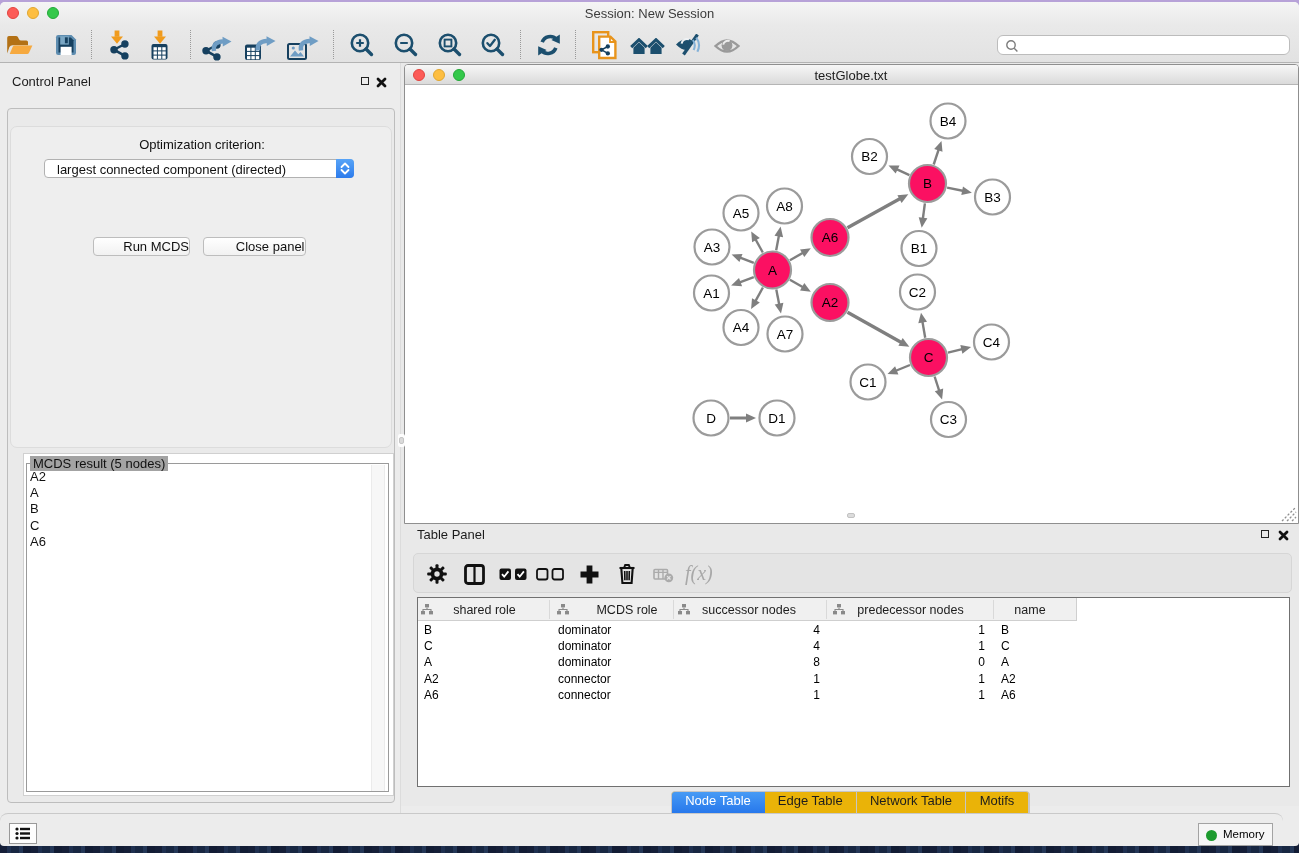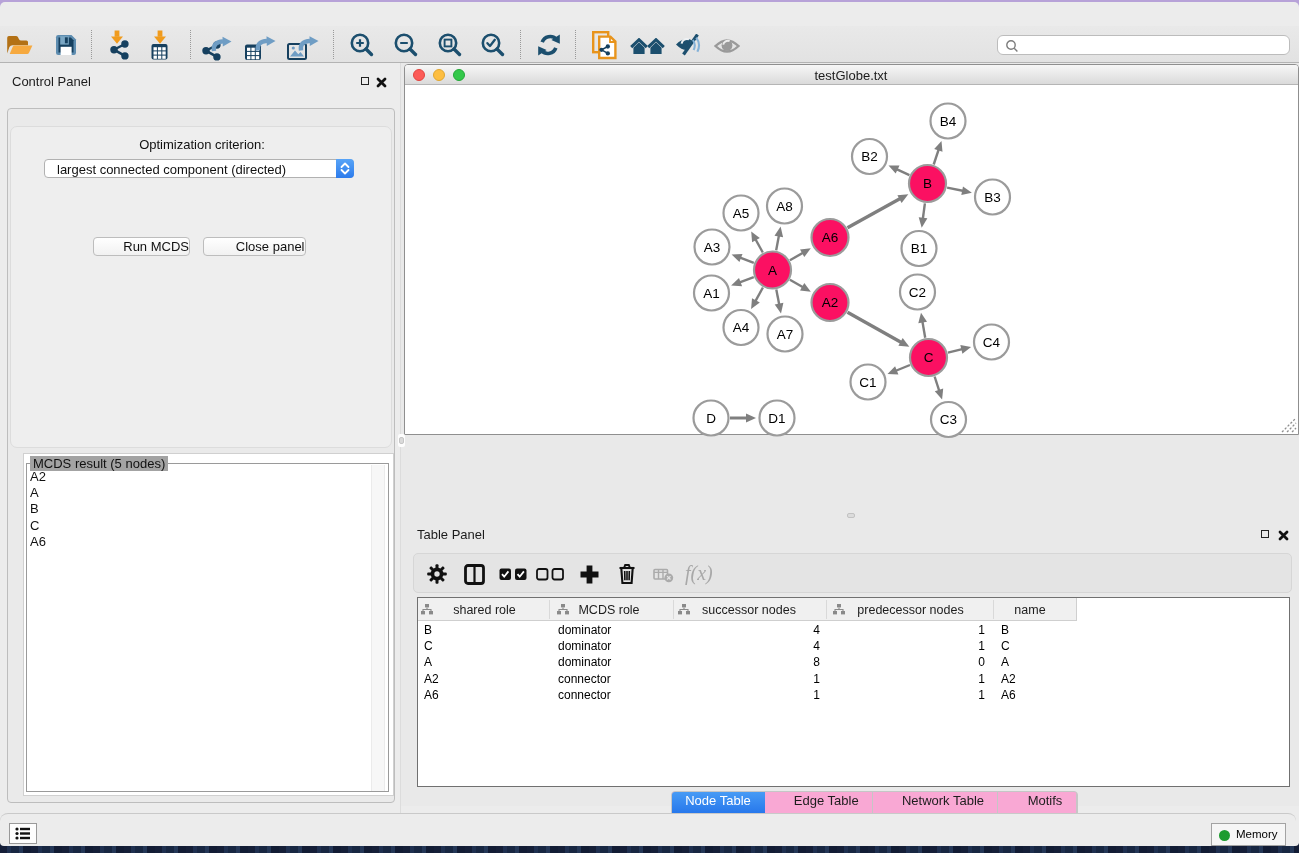--- a/index.html
+++ b/index.html
@@ -33,47 +33,53 @@
 #spin { position:absolute; right:-1px; top:-1px; width:18px; height:19px; border-radius:0 4px 4px 0; background:linear-gradient(#58a4f7,#2c7bec); }
 .btn { top:84.5px; height:19px; background:linear-gradient(#ffffff,#f1f1f1); border:1px solid #bdbdbd; border-radius:4px; font-size:13px; color:#111; text-align:right; line-height:17px;margin-top:43px; }
 #listwrap { left:15px; top:344px; width:371px; height:343px; background:#fff; border:1px solid #d0d0d0; }
 #fieldset { left:2px; top:9px; right:4px; bottom:3px; border:1px solid #9a9a9a; }
 #legend { left:6px; top:2px; background:#a3a3a3; font-size:13px; color:#111; padding:0 3px; }
 #items { left:6px; top:15px; font-size:13px; color:#111; line-height:16.2px; }
 #vscroll { right:8px; top:11px; width:14px; bottom:4px; background:#f7f7f7; border-left:1px solid #ebebeb; border-right:1px solid #ebebeb; }
 
 #dock { left:401px; top:61px; right:0; bottom:40px; background:#e9e9e9; }
 
-#netwin { left:2.5px; top:1px; width:895px; height:371px; background:#fff; border:1px solid #8f8f8f; border-radius:4px 4px 0 0; }
+#netwin { left:2.5px; top:1px; width:895px; height:460px; background:#fff; border:1px solid #8f8f8f; border-radius:4px 4px 0 0; }
 #nettitle { left:0; right:0; top:0; height:20px; background:linear-gradient(#f7f7f7,#dadada); border-bottom:1px solid #b5b5b5; border-radius:3px 3px 0 0; }
 #nettitle span { position:absolute; left:0; right:0; top:3px; text-align:center; font-size:13px; color:#1c1c1c; }
 .tl2 { width:12px; height:12px; border-radius:50%; top:4px; }
 
 #tp { left:0; right:0; top:459px; bottom:0; }
 #tptitle { left:16px; top:5px; font-size:13px; color:#1c1c1c; }
 #tptools { left:11.5px; top:31px; width:879px; height:40px; background:#e4e4e4; border:1px solid #d6d6d6; border-radius:5px; }
 #tbl { left:16px; top:74.5px; width:873px; height:190px; background:#fff; border:1px solid #707070; }
 #theadbg { left:0; top:0; width:659px; height:23px; background:#f0f0f0; border-bottom:1px solid #cfcfcf; border-right:1px solid #cfcfcf; }
 .hsep { top:2px; height:19px; width:0; border-left:1px solid #d9d9d9; }
 .hlab { top:5px; font-size:12.5px; color:#1c1c1c; }
 .cell { font-size:12px; color:#000; }
-#tabs2 { left:269.5px; top:269px; height:27px; display:flex; border:1px solid #c6c6c6; border-radius:4px; background:#f9a8d4; overflow:hidden;gap:16px; }
+#tabs2 { left:269.5px; top:269px; height:27px; display:flex; border:1px solid #c6c6c6; border-radius:4px; background:#eab308; overflow:hidden; }
 #tabs2 div { font-size:13px; color:#1d1d1d; text-align:center; line-height:17.5px; border-right:1px solid #c6c6c6; }
 #tabs2 div:first-child { background:linear-gradient(#479bf5,#2171ea); color:#fff; border-right:none; }
 
-#status { left:0; right:3px; bottom:0; height:33px; background:#ececec; border-top:1px solid #c9c9c9;border-radius:8px; }
+#status { left:0; right:16px; bottom:0; height:33px; background:#ececec; border-top:1px solid #c9c9c9;border-radius:8px; }
 #listbtn { left:9px; top:9px; width:28px; height:21px; background:#fdfdfd; border:1px solid #999; }
 #membtn { right:10px; top:9px; width:75px; height:23px; background:#f6f6f6; border:1px solid #a3a3a3; font-size:11.5px; color:#000; }
 #membtn span { position:absolute; left:24px; top:4px; }
 #memdot { left:7px; top:5.5px; width:11px; height:11px; border-radius:50%; background:#1d9b2f; }
 </style>
 </head>
 <body>
 <div class="abs" id="deskbottom"></div>
 <div class="abs" id="app">
+  <div class="abs" id="titlebar">
+    <div class="abs tl" style="left:7px; background:#fc5b57; border:0.5px solid #e2443f;"></div>
+    <div class="abs tl" style="left:27px; background:#fdbe41; border:0.5px solid #e0a630;"></div>
+    <div class="abs tl" style="left:47px; background:#34c84a; border:0.5px solid #24a839;"></div>
+    <div class="abs" id="apptitle">Session: New Session</div>
+  </div>
   <div class="abs" id="toolbar">
     <svg class="abs" style="left:5.0px; top:7.5px;" width="30" height="22" viewBox="0 0 30 22">
         <path d="M2.2 19.5 L2.2 3.7 Q2.2 2 3.9 2 L10.9 2 Q12.4 2 13 3.2 L14 5.2 Q14.6 6.4 16.1 6.4 L21.4 6.4 Q23 6.4 23 8 L23 11.2 L7.4 11.2 Q5.4 11.2 4.4 13 Z" fill="#b37115"></path>
         <path d="M4.7 20 L7.7 12.8 Q8.3 11.4 9.9 11.4 L27.4 11.4 L23.9 19 Q23.4 20 22.2 20 Z" fill="#f6a93f"></path>
       </svg>
     <svg class="abs" style="left:54.0px; top:6.5px;" width="24" height="24" viewBox="0 0 24 24">
         <path d="M2 4.2 Q2 2 4.2 2 L17.5 2 L22 6.5 L22 19.8 Q22 22 19.8 22 L4.2 22 Q2 22 2 19.8 Z" fill="#5e8db0"></path>
         <path d="M4.5 4.5 L16.8 4.5 L19.5 7.2 L19.5 19.5 L4.5 19.5 Z" fill="#16405f"></path>
         <rect x="6.2" y="3.2" width="8.6" height="8.4" fill="#7ba7c4"></rect>
         <rect x="10.9" y="4.3" width="2.9" height="6" fill="#16405f"></rect>
@@ -457,21 +463,21 @@
           </svg>
         <svg class="abs" style="left:415px; top:6px;" width="12" height="11" viewBox="0 0 12 11">
             <g fill="#8a8a8a">
               <rect x="4" y="0" width="4" height="3.4"></rect>
               <rect x="0" y="7" width="4" height="3.4"></rect>
               <rect x="8" y="7" width="4" height="3.4"></rect>
               <path d="M6 3.4 V5.5 M2 7 V5.5 H10 V7" fill="none" stroke="#8a8a8a" stroke-width="1.1"></path>
             </g>
           </svg>
         <div class="abs hlab" style="left:6.5px; width:120px; text-align:center;">shared role</div>
-        <div class="abs hlab" style="left:131px; width:120px; text-align:center;">MCDS role</div>
+        <div class="abs hlab" style="left:149px; width:120px; text-align:center;">MCDS role</div>
         <div class="abs hlab" style="left:271px; width:120px; text-align:center;">successor nodes</div>
         <div class="abs hlab" style="left:432.5px; width:120px; text-align:center;">predecessor nodes</div>
         <div class="abs hlab" style="left:552px; width:120px; text-align:center;">name</div>
         <div class="abs cell" style="left:6px; top:25.5px;">B</div>
         <div class="abs cell" style="left:140px; top:25.5px;">dominator</div>
         <div class="abs cell" style="left:330px; width:72px; top:25.5px; text-align:right;">4</div>
         <div class="abs cell" style="left:495px; width:72px; top:25.5px; text-align:right;">1</div>
         <div class="abs cell" style="left:583px; top:25.5px;">B</div>
         <div class="abs cell" style="left:6px; top:41.7px;">C</div>
         <div class="abs cell" style="left:140px; top:41.7px;">dominator</div>

